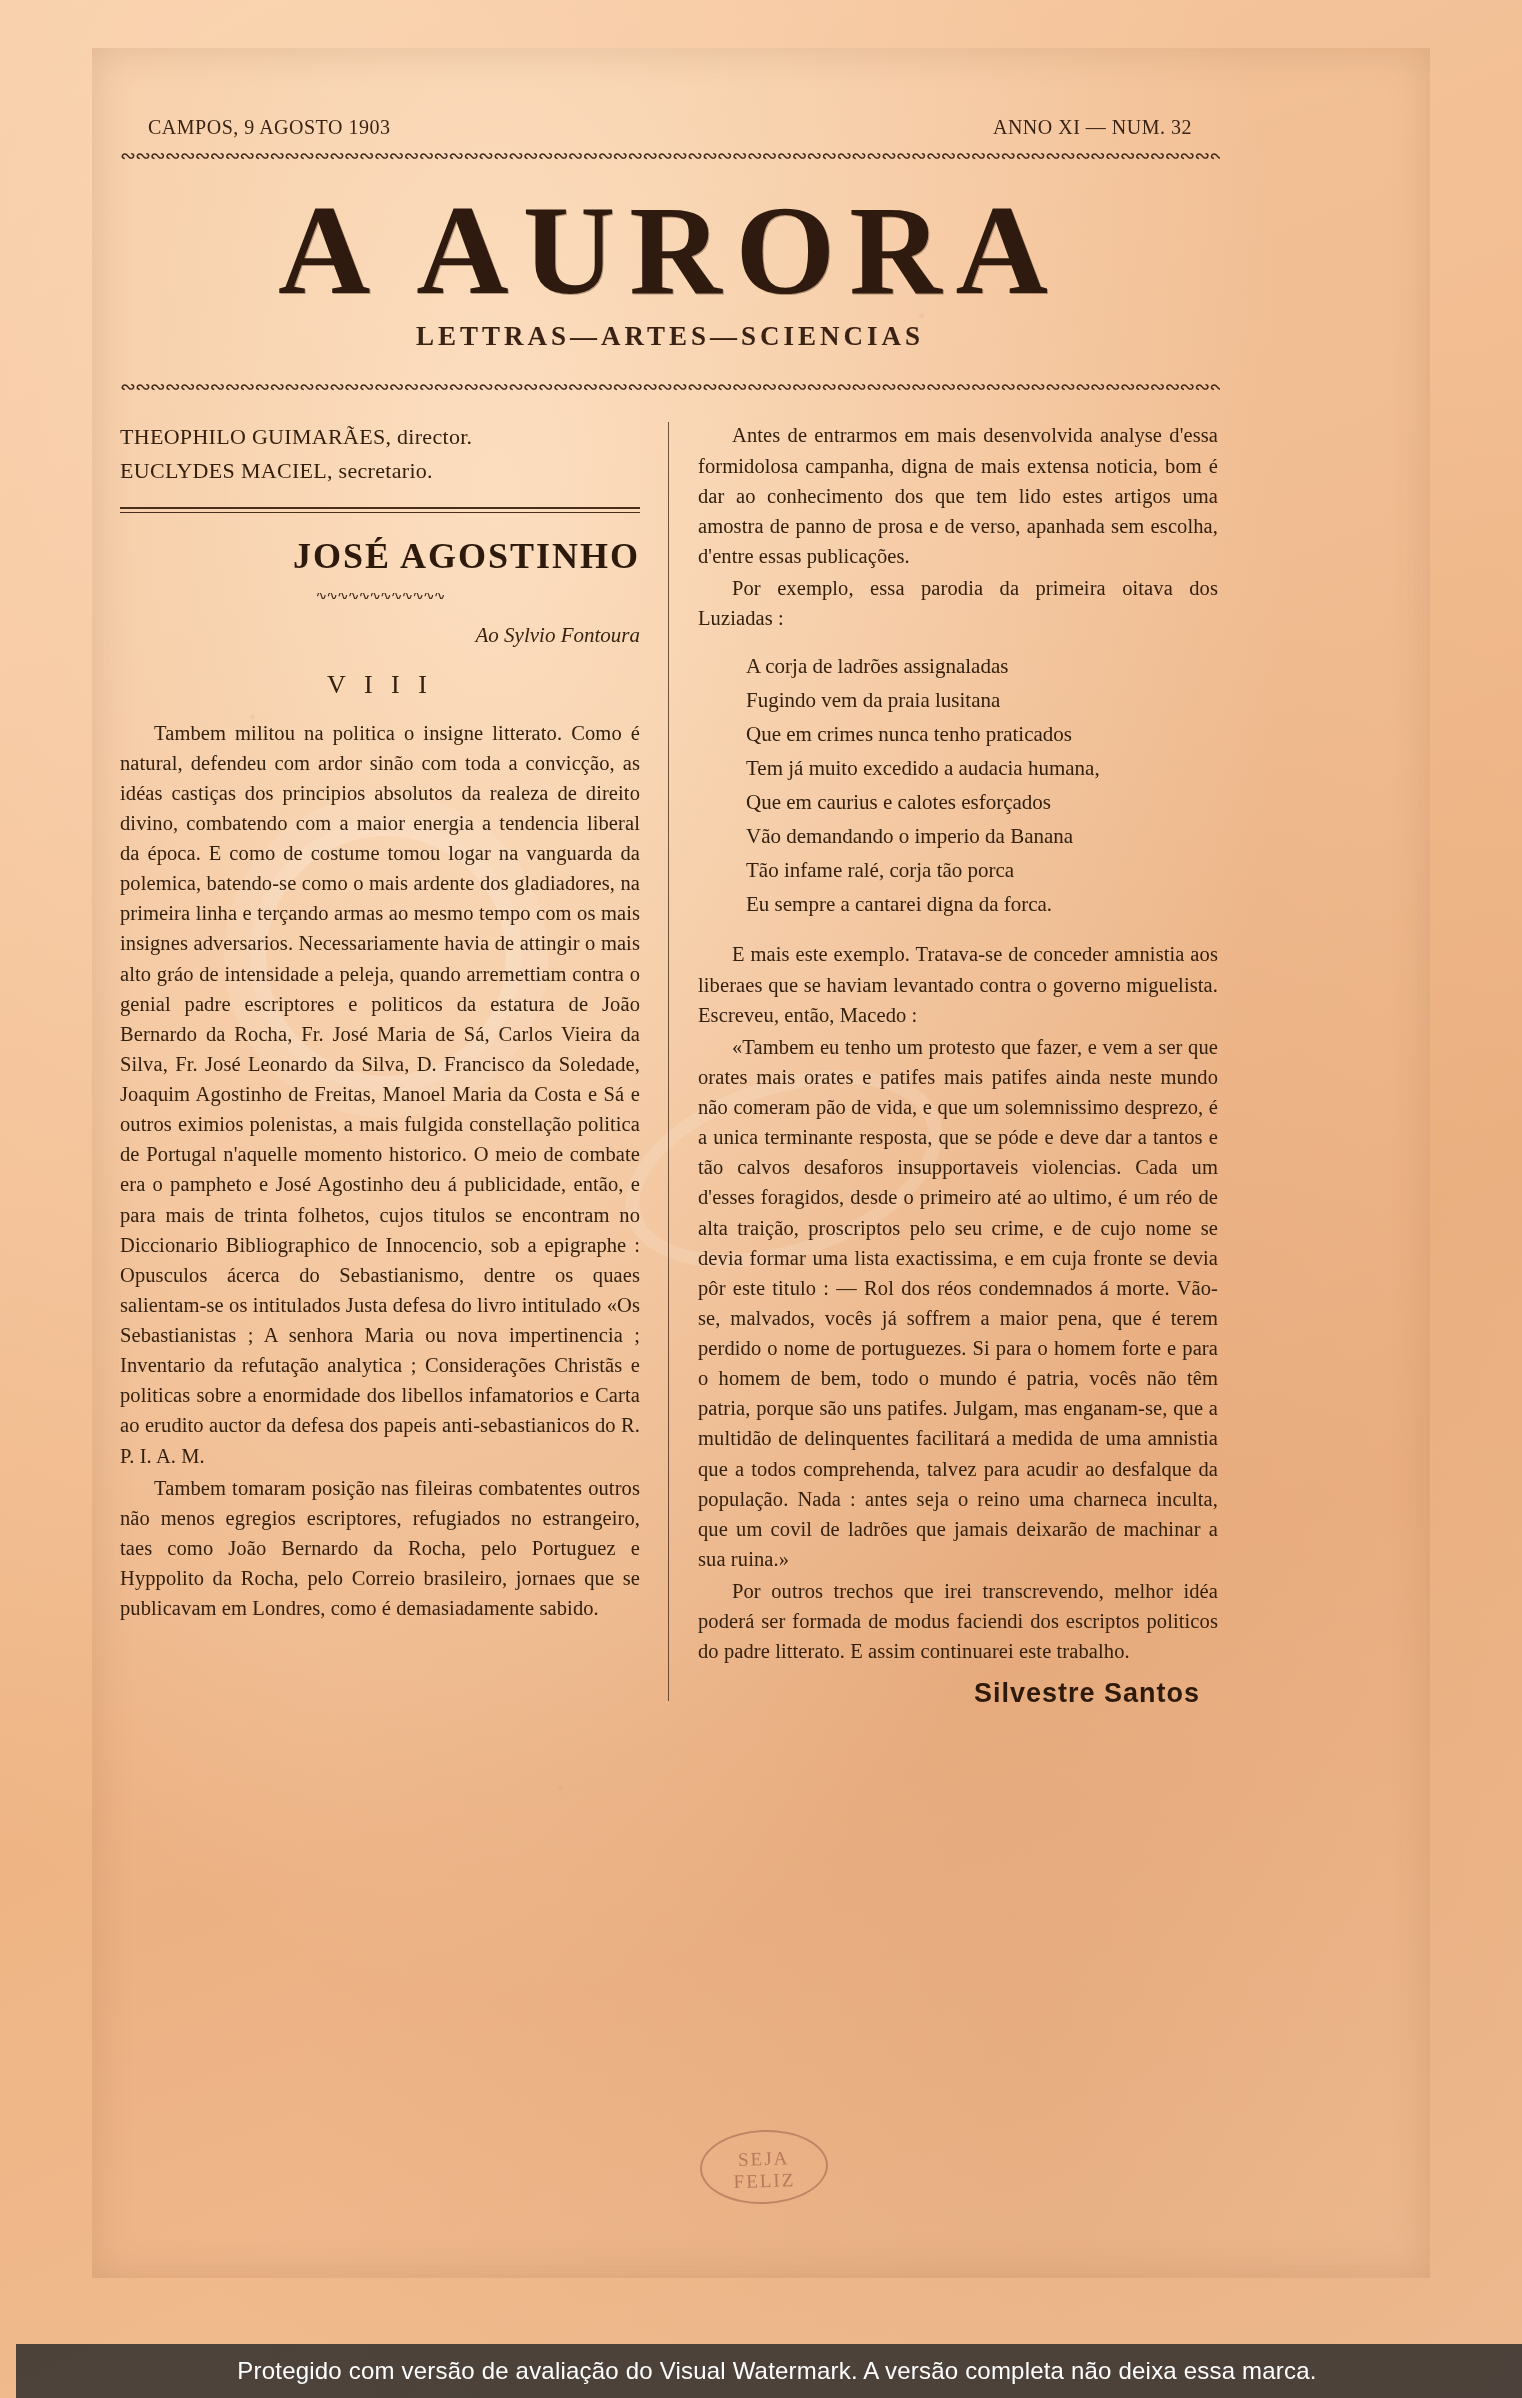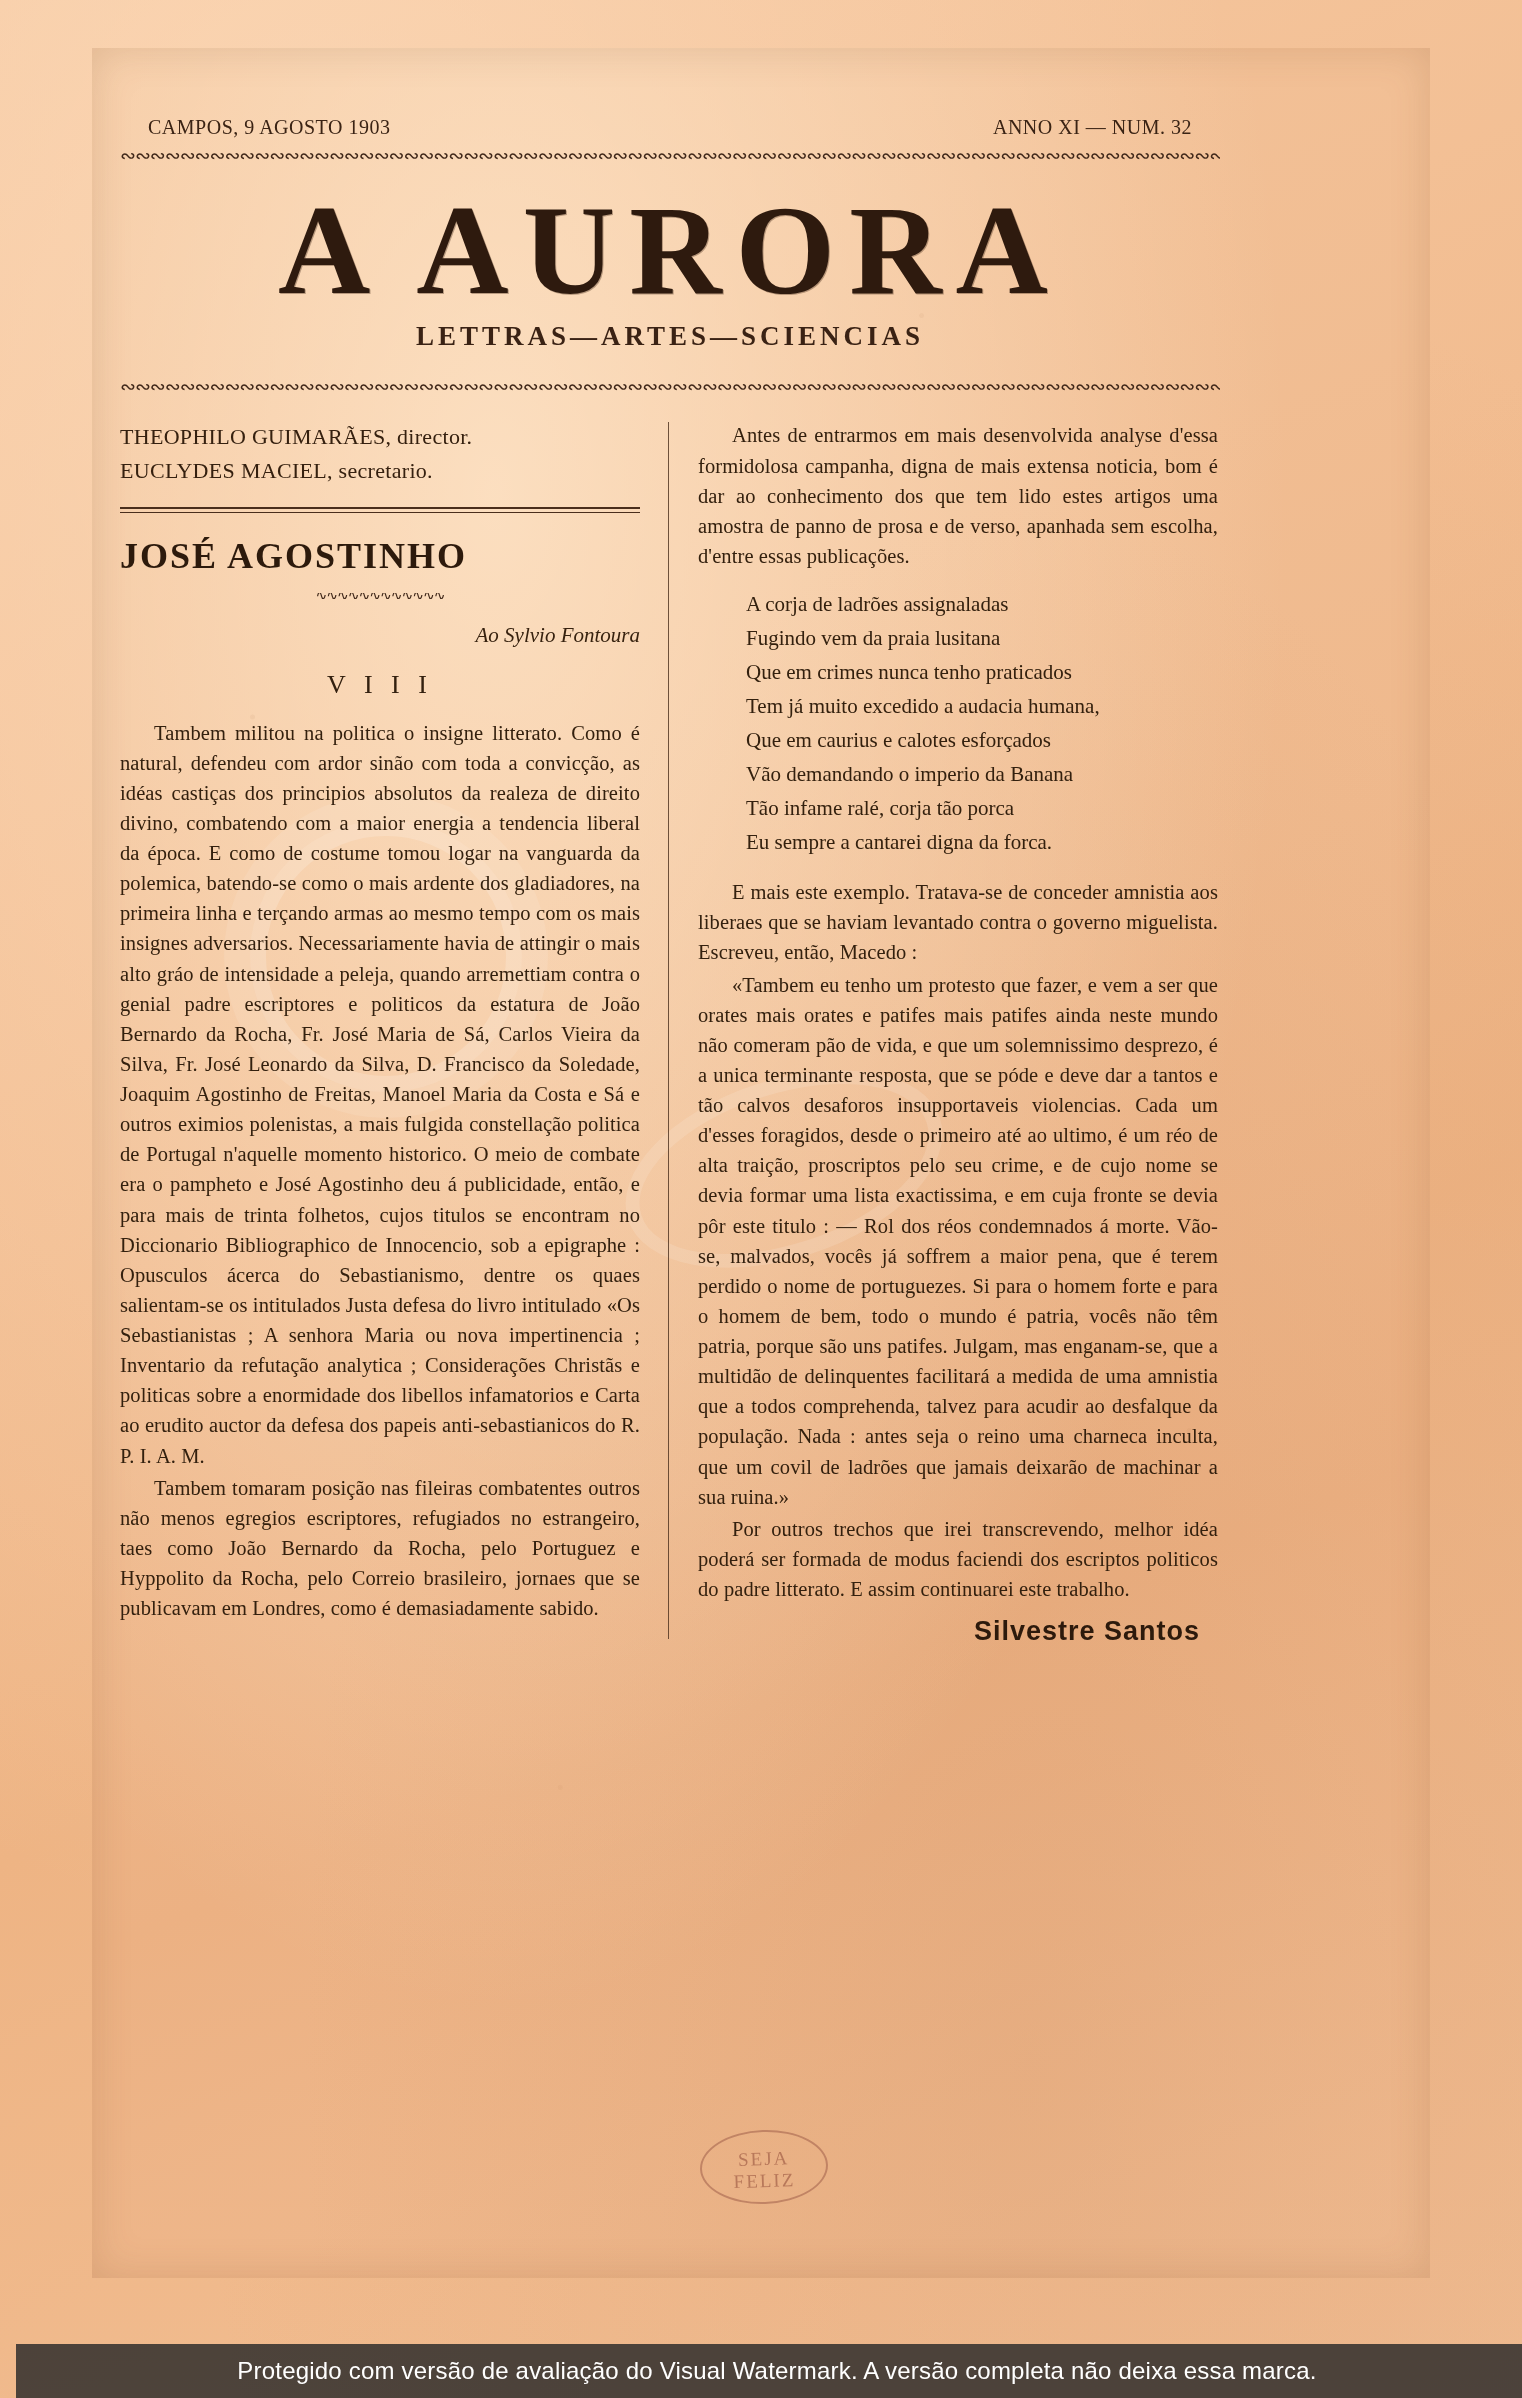--- a/index.html
+++ b/index.html
@@ -122,21 +122,21 @@
     line-height: 1.55;
     letter-spacing: 0.3px;
   }
   .rule-double {
     margin: 18px 0 22px 0;
     border-top: 2px solid #4a2e1c;
     border-bottom: 1px solid #4a2e1c;
     height: 3px;
   }
   .article-title {
-    text-align: left;
+    text-align: right;
     font-size: 36px;
     font-weight: bold;
     letter-spacing: 2px;
     color: #2d1a0c;
     font-family: "Liberation Serif", serif;
   }
   .small-rule {
     width: 190px;
     margin: 16px auto 18px auto;
     height: 6px;
@@ -293,20 +293,21 @@
 
         <div class="dedication">Ao Sylvio Fontoura</div>
         <div class="section-num">V I I I</div>
 
         <p class="body">Tambem militou na politica o insigne litterato. Como é natural, defendeu com ardor sinão com toda a convicção, as idéas castiças dos principios absolutos da realeza de direito divino, combatendo com a maior energia a tendencia liberal da época. E como de costume tomou logar na vanguarda da polemica, batendo-se como o mais ardente dos gladiadores, na primeira linha e terçando armas ao mesmo tempo com os mais insignes adversarios. Necessariamente havia de attingir o mais alto gráo de intensidade a peleja, quando arremettiam contra o genial padre escriptores e politicos da estatura de João Bernardo da Rocha, Fr. José Maria de Sá, Carlos Vieira da Silva, Fr. José Leonardo da Silva, D. Francisco da Soledade, Joaquim Agostinho de Freitas, Manoel Maria da Costa e Sá e outros eximios polenistas, a mais fulgida constellação politica de Portugal n'aquelle momento historico. O meio de combate era o pampheto e José Agostinho deu á publicidade, então, e para mais de trinta folhetos, cujos titulos se encontram no Diccionario Bibliographico de Innocencio, sob a epigraphe : Opusculos ácerca do Sebastianismo, dentre os quaes salientam-se os intitulados Justa defesa do livro intitulado «Os Sebastianistas ; A senhora Maria ou nova impertinencia ; Inventario da refutação analytica ; Considerações Christãs e politicas sobre a enormidade dos libellos infamatorios e Carta ao erudito auctor da defesa dos papeis anti-sebastianicos do R. P. I. A. M.</p>
         <p class="body">Tambem tomaram posição nas fileiras combatentes outros não menos egregios escriptores, refugiados no estrangeiro, taes como João Bernardo da Rocha, pelo Portuguez e Hyppolito da Rocha, pelo Correio brasileiro, jornaes que se publicavam em Londres, como é demasiadamente sabido.</p>
       </div>
 
       <div class="col col-right">
         <p class="body">Antes de entrarmos em mais desenvolvida analyse d'essa formidolosa campanha, digna de mais extensa noticia, bom é dar ao conhecimento dos que tem lido estes artigos uma amostra de panno de prosa e de verso, apanhada sem escolha, d'entre essas publicações.</p>
+        <p class="body">Por exemplo, essa parodia da primeira oitava dos Luziadas :</p>
 
         <div class="verse">
           <div>A corja de ladrões assignaladas</div>
           <div>Fugindo vem da praia lusitana</div>
           <div>Que em crimes nunca tenho praticados</div>
           <div>Tem já muito excedido a audacia humana,</div>
           <div>Que em caurius e calotes esforçados</div>
           <div>Vão demandando o imperio da Banana</div>
           <div>Tão infame ralé, corja tão porca</div>
           <div>Eu sempre a cantarei digna da forca.</div>

